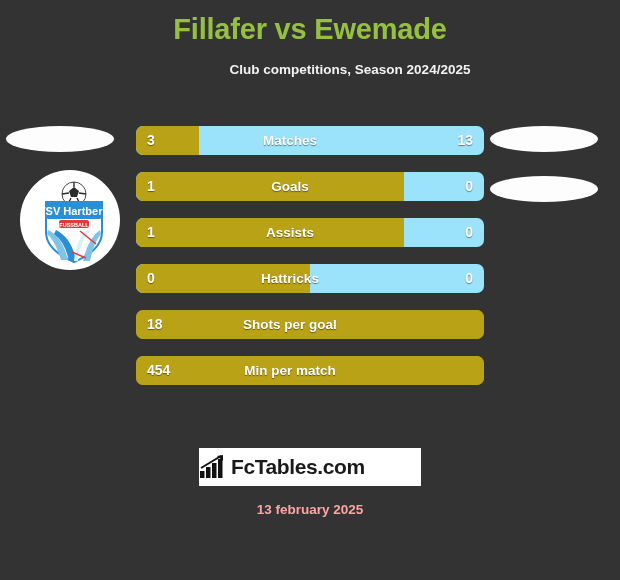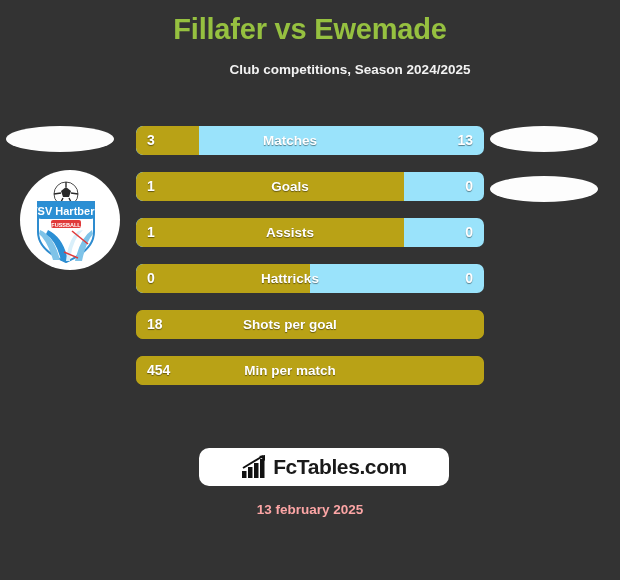--- a/index.html
+++ b/index.html
@@ -39,21 +39,21 @@
   .ell-r1 { left: 490px; top: 126px; width: 108px; height: 26px; }
   .ell-r2 { left: 490px; top: 176px; width: 108px; height: 26px; }
 
   
   .badge-wrap {
     position: absolute; left: 20px; top: 170px;
     width: 100px; height: 100px;
     border-radius: 50%;
     background: #ffffff;
     overflow: hidden;
-    display: flex; align-items: center; justify-content: flex-start;
+    display: flex; align-items: center; justify-content: flex-end;
   }
 
   
   .bars {
     position: absolute; left: 136px; top: 126px;
     width: 348px;
   }
   .bar-row {
     position: relative;
     width: 348px; height: 29px;
@@ -81,25 +81,24 @@
   .bar-label {
     left: 0; width: 308px; text-align: center;
     font-size: 13.5px;
   }
   .bar-left  { left: 11px;  font-size: 14px; text-align: left; }
   .bar-right { right: 11px; font-size: 14px; }
 
   
   .fct-logo {
     position: absolute; left: 199px; top: 448px;
-    width: 250px; height: 38px;
+    width: 222px; height: 38px;
     background: #ffffff;
-    display: flex; align-items: center; justify-content: center;
+    display: flex; align-items: center; 
     gap: 6px;
-    border-radius: 10px;
   }
   .fct-text {
     font-size: 21px; font-weight: bold; color: #1a1a1a;
     letter-spacing: -0.4px;
   }
   .fct-bars-icon { display: block; }
 
   .date {
     position: absolute; left: 0; top: 502px; width: 620px;
     text-align: center;

